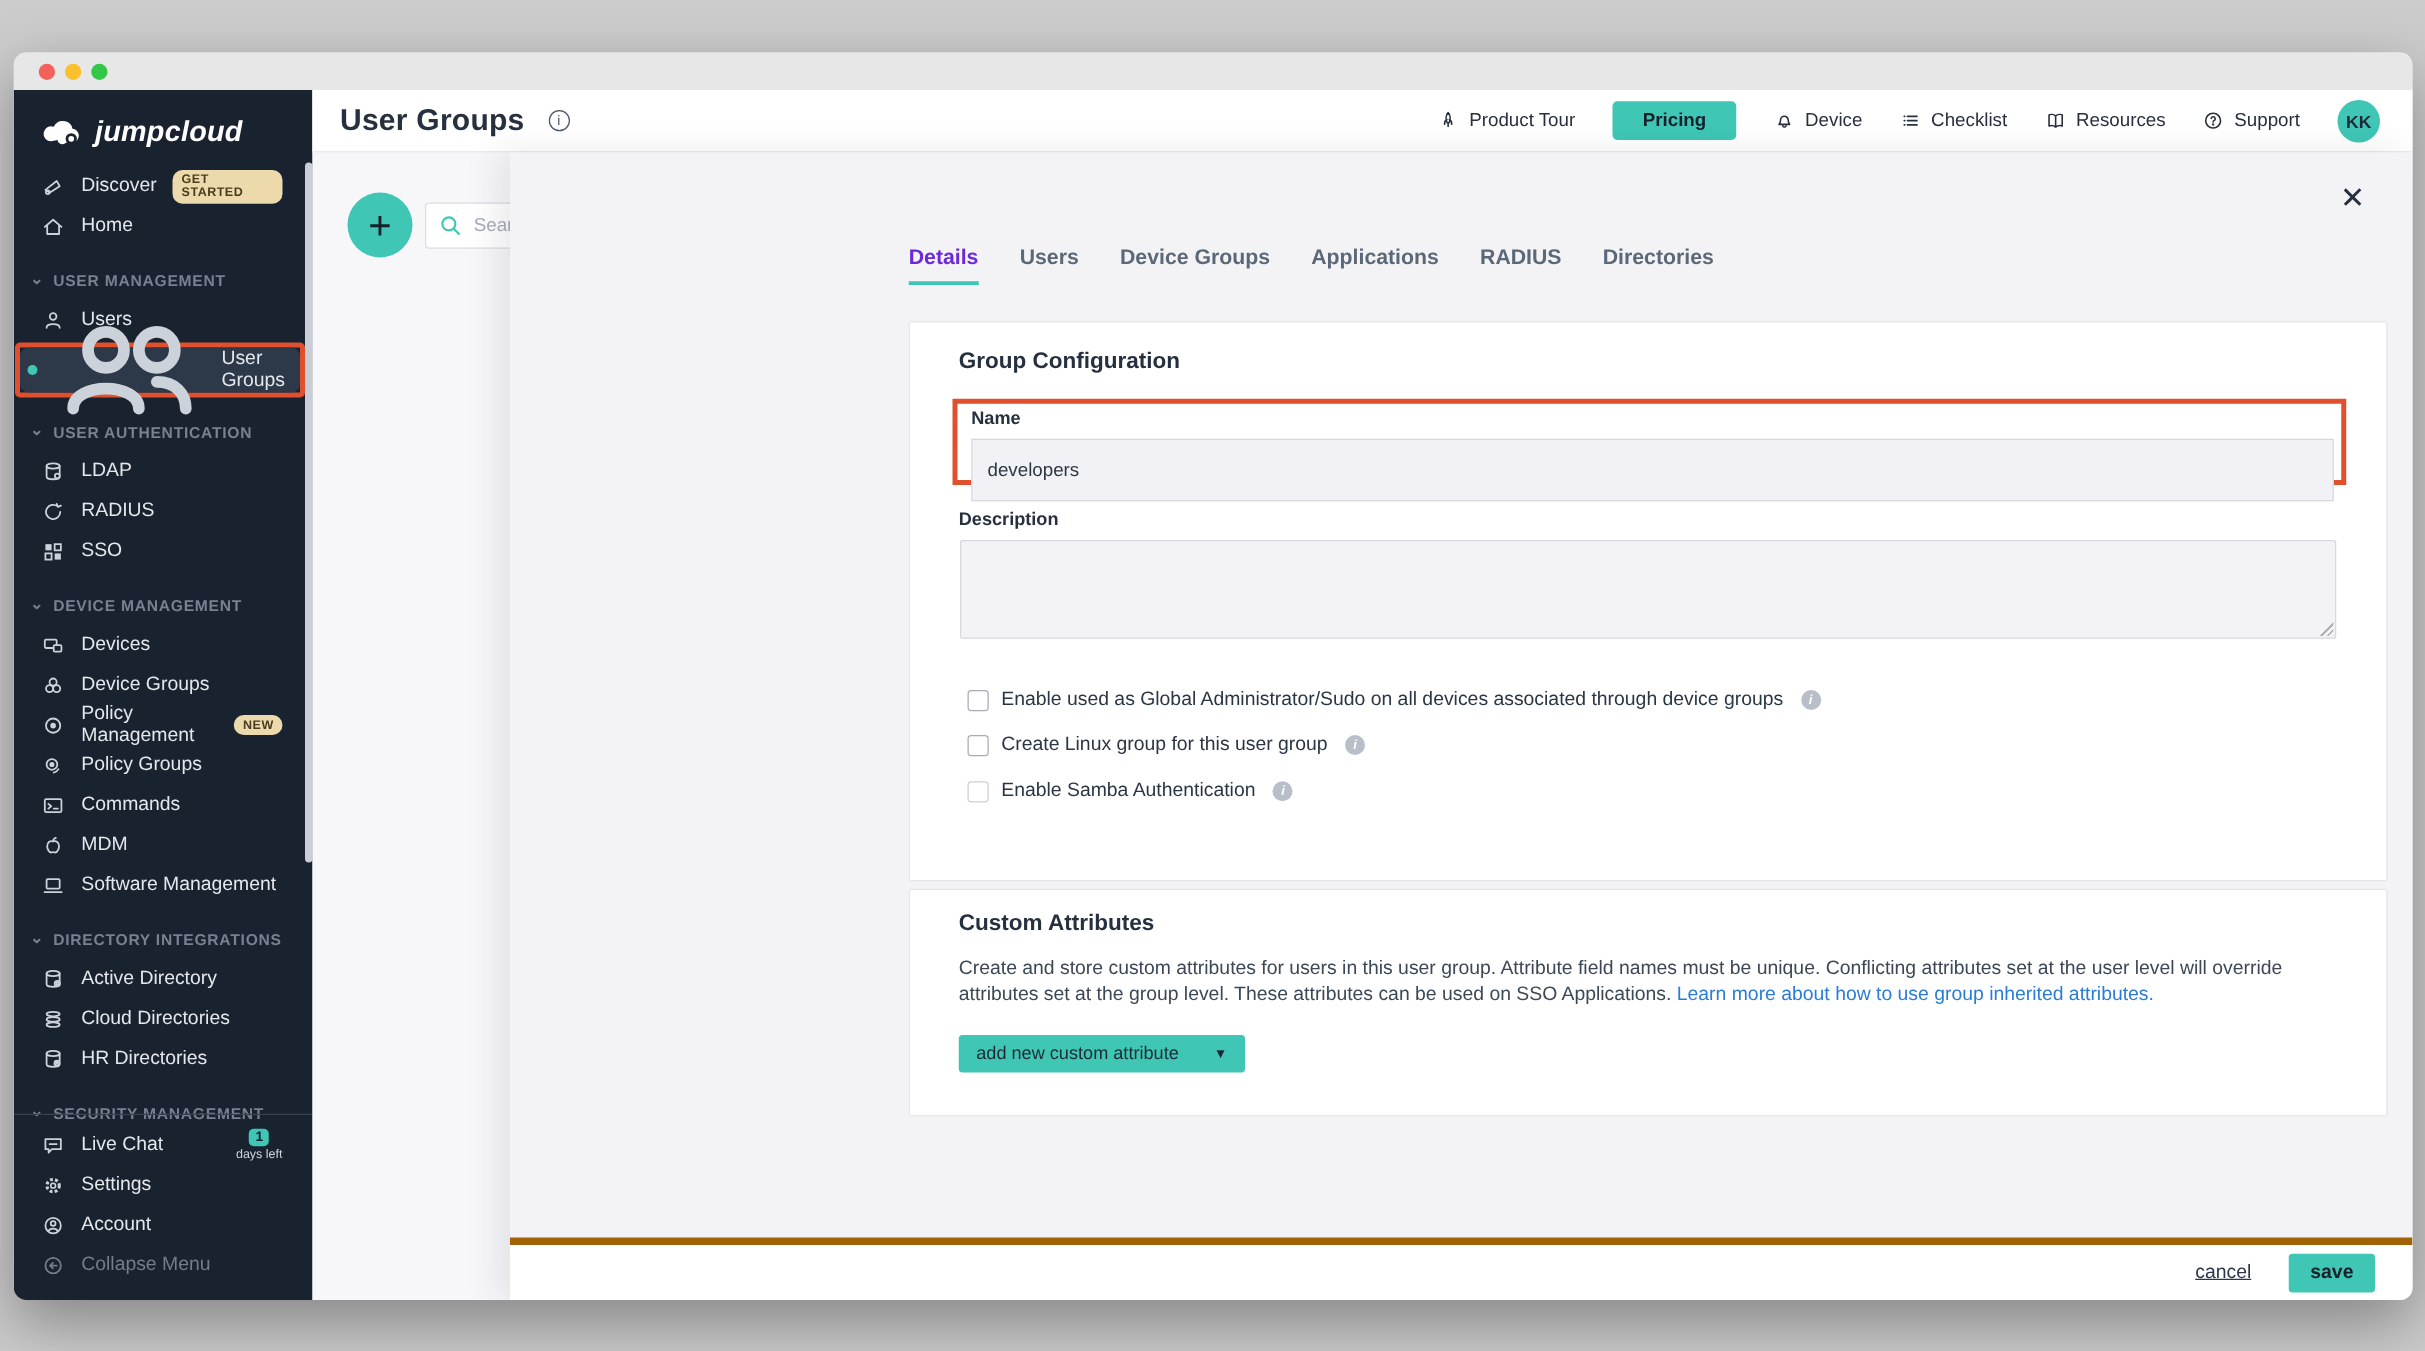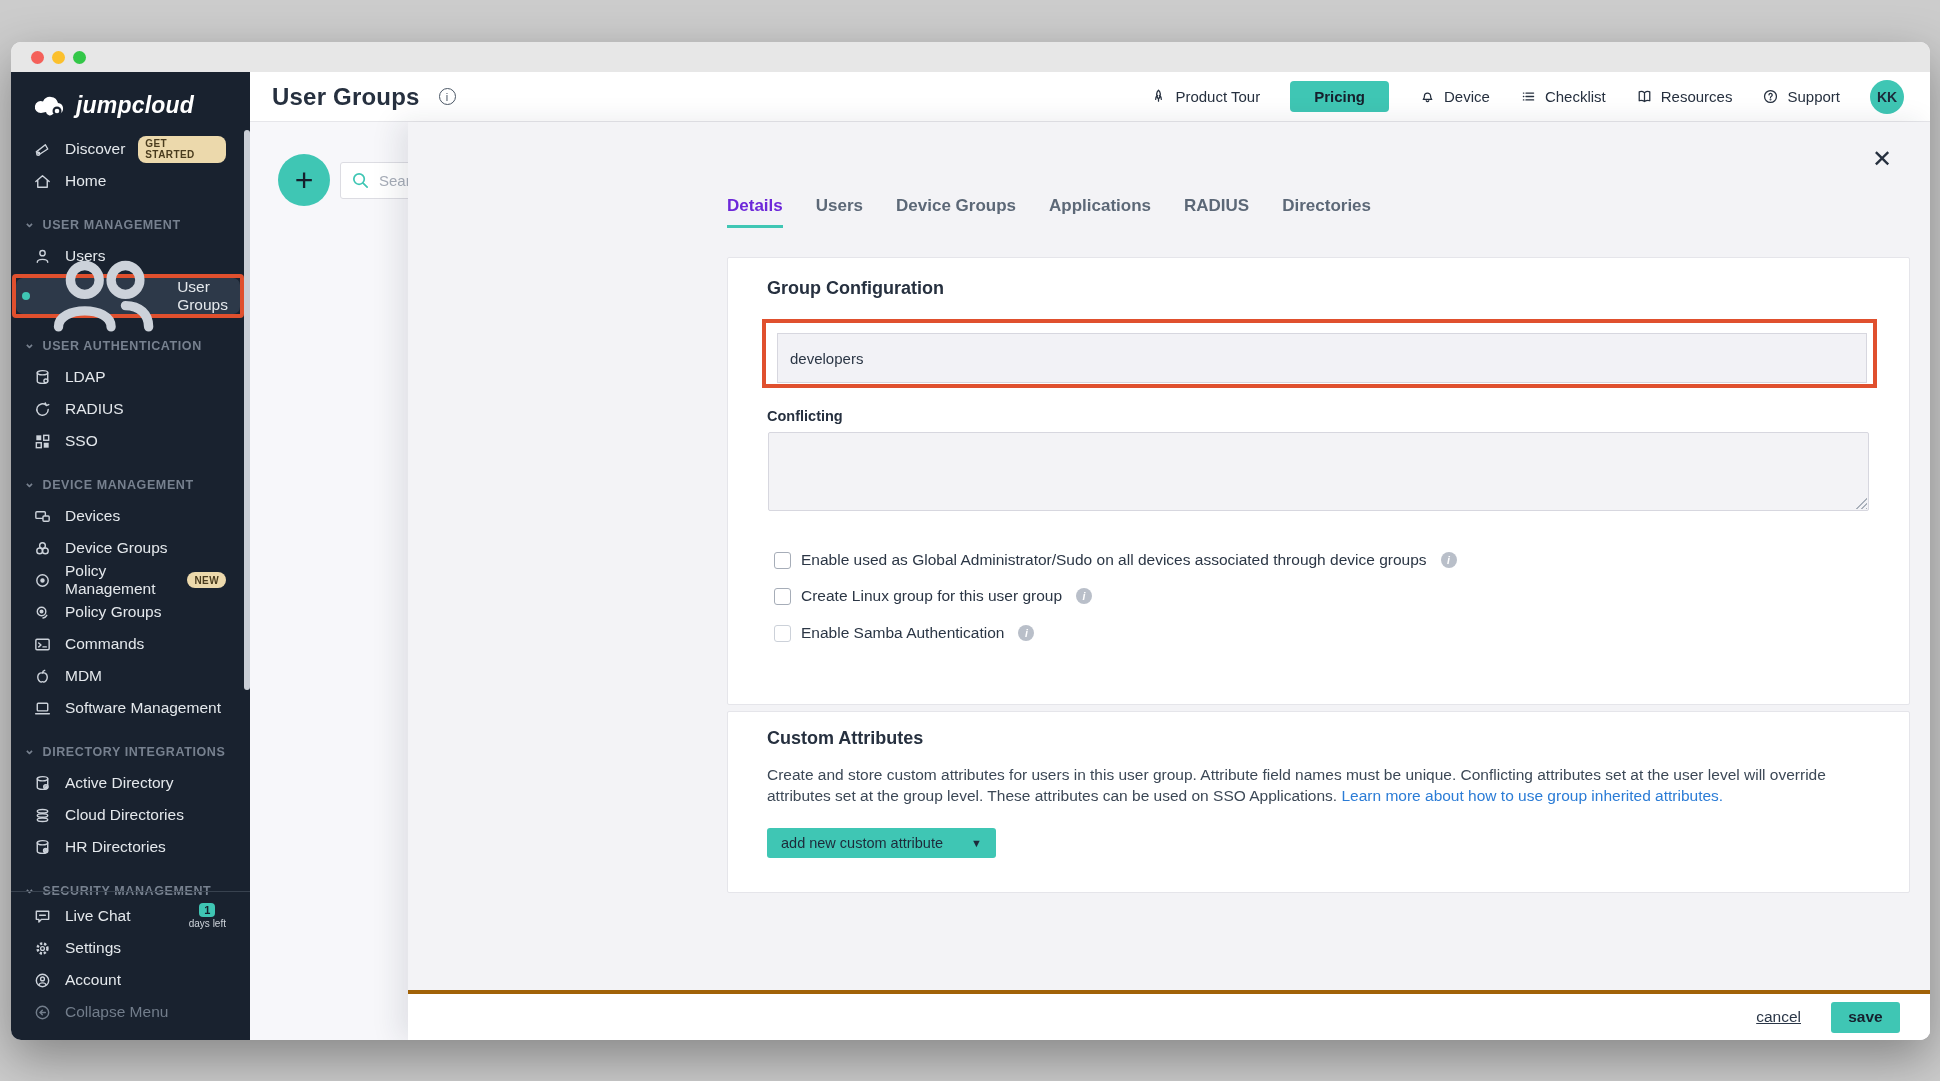--- a/index.html
+++ b/index.html
@@ -86,21 +86,21 @@
   .chk { width:17px; height:17px; border:1.5px solid #a6adb8; border-radius:3px; background:#fff; flex:none; }
   .chk.dim { border-color:#ccd1d9; }
   .i-ic { width:16px; height:16px; border-radius:50%; background:#b9bfc9; color:#fff; font-size:10.5px; font-weight:bold;
     display:inline-flex; align-items:center; justify-content:center; margin-left:4px; font-style:italic; }
   .ca-text { position:absolute; left:39px; top:52px; width:1112px; font-size:15.5px; line-height:21px; color:#3c4856; }
   .link { color:#2b7cd6; cursor:pointer; }
   .attr-btn { position:absolute; left:39px; top:116px; height:30px; background:#3fc6b4; color:#1d2a3a; border:none;
     border-radius:3px; font-size:14.5px; padding:0 14px; display:flex; align-items:center; gap:28px; cursor:pointer; }
   .attr-btn .car { font-size:11px; }
 
-  .modal-footer { position:absolute; left:0; right:0; bottom:0; height:50px; background:#fff; border-top:4px solid #a16207;
+  .modal-footer { position:absolute; left:0; right:0; bottom:0; height:50px; background:#fff; border-top:6px solid #a16207;
     display:flex; align-items:center; justify-content:flex-end; gap:30px; padding-right:30px; }
   .cancel-link { font-size:15.5px; color:#2a3647; text-decoration:underline; cursor:pointer; }
   .save-btn { width:69px; height:31px; background:#3fc6b4; color:#16202d; font-size:15.5px; font-weight:bold;
     border:none; border-radius:3px; cursor:pointer; }
 
   svg.line { fill:none; stroke:#ccd2da; stroke-width:1.5; stroke-linecap:round; stroke-linejoin:round; }
   svg.hline { fill:none; stroke:#26303f; stroke-width:1.5; stroke-linecap:round; stroke-linejoin:round; }
 </style>
 </head>
 <body>
@@ -381,23 +381,24 @@
           <div class="tab">Users</div>
           <div class="tab">Device Groups</div>
           <div class="tab">Applications</div>
           <div class="tab">RADIUS</div>
           <div class="tab">Directories</div>
         </div>
 
         <div class="card card1">
           <div class="card-title" style="position:absolute;left:39px;top:20px">Group Configuration</div>
           <div class="hl-box">
+            <div class="field-label" style="padding:2px 0 0 3px">Name</div>
             <input class="text-input" style="margin-left: 3px;" value="developers">
           </div>
-          <div class="field-label" style="position:absolute;left:39px;top:150px">Conflicting</div>
+          <div class="field-label" style="position:absolute;left:39px;top:150px">Description</div>
           <div class="desc-area">
             <span class="resize-grip"></span>
           </div>
           <div class="chk-row" style="top:293px">
             <span class="chk"></span>
             <span>Enable used as Global Administrator/Sudo on all devices associated through device groups</span>
             <span class="i-ic">i</span>
           </div>
           <div class="chk-row" style="top:329px">
             <span class="chk"></span>

